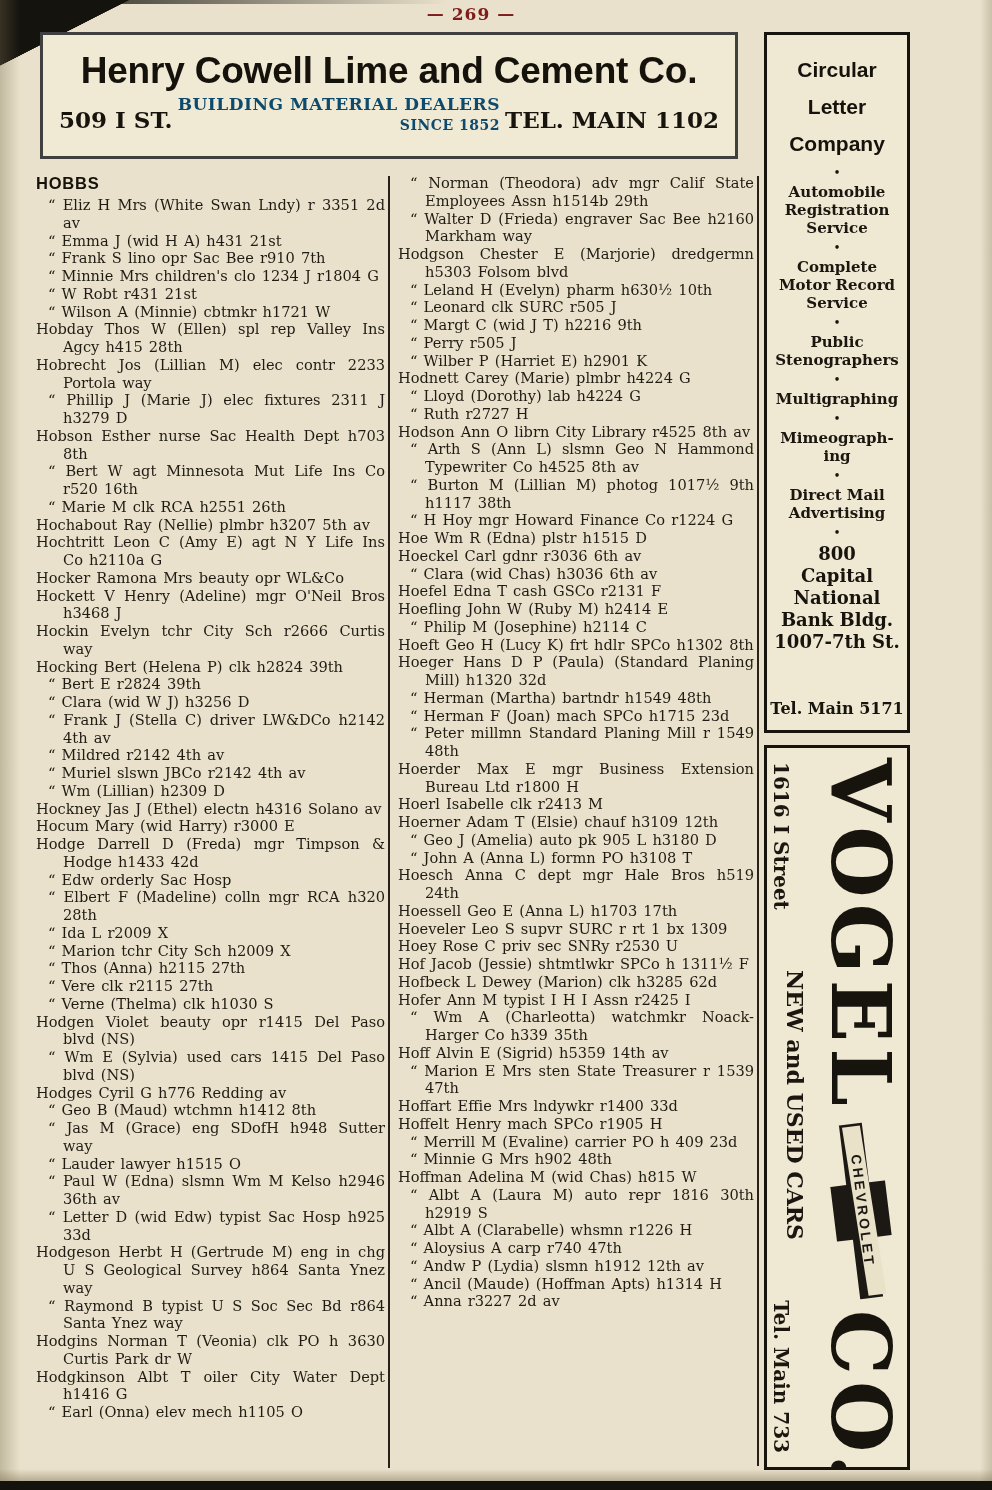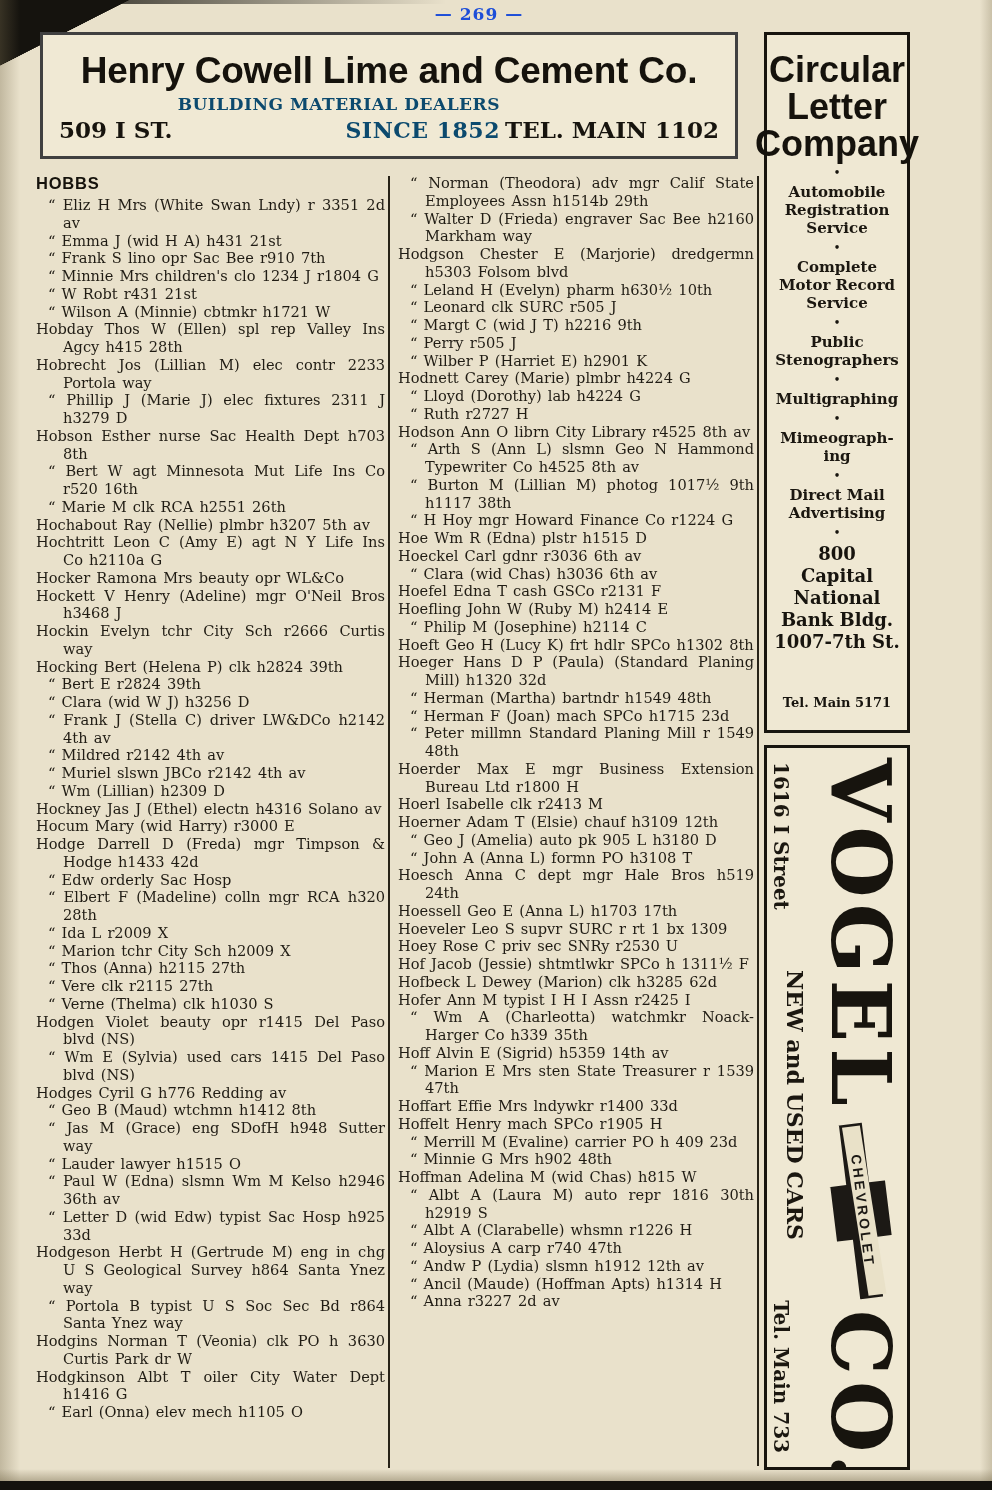--- a/index.html
+++ b/index.html
@@ -7,57 +7,57 @@
         font-family:"DejaVu Serif",serif;color:#201c14;}
   
   .corner-tl{position:absolute;left:0;top:0;width:130px;height:66px;
              background:linear-gradient(to bottom right,#15130e 49.5%,transparent 50%);}
   .top-edge{position:absolute;left:0;top:0;width:100%;height:4px;background:linear-gradient(to right,#15130e,rgba(21,19,14,0) 45%);}
   .left-shade{position:absolute;left:0;top:0;width:20px;height:100%;background:linear-gradient(to right,rgba(120,108,78,.35),rgba(120,108,78,0));}
   .right-shade{position:absolute;right:0;top:0;width:12px;height:100%;background:linear-gradient(to left,rgba(120,108,78,.28),rgba(120,108,78,0));}
   .bottom-shadow{position:absolute;left:0;bottom:9px;width:100%;height:12px;background:linear-gradient(to bottom,rgba(120,108,78,0),rgba(120,108,78,.45));}
   .bottom-bar{position:absolute;left:0;bottom:0;width:100%;height:9px;background:#14120d;}
 
-  .page-num{position:absolute;left:12px;top:4px;width:934px;text-align:center;
-            font-weight:bold;font-size:17px;letter-spacing:1px;color:#1d4ed8;}
+  .page-num{position:absolute;left:4px;top:4px;width:934px;text-align:center;
+            font-weight:bold;font-size:17px;letter-spacing:1px;color:#7f1d1d;}
 
   
   .header-ad{position:absolute;left:40px;top:32px;width:698px;height:127px;box-sizing:border-box;
              border:3px solid #404040;background:#f0e9d4;}
   .ha-title{margin-top:15px;text-align:center;font-family:"Liberation Sans",sans-serif;font-weight:800;
             font-size:37px;letter-spacing:-0.2px;color:#15120c;white-space:nowrap;}
   .ha-row{display:flex;justify-content:space-between;align-items:flex-end;padding:2px 16px 0 16px;}
   .ha-addr,.ha-tel{font-weight:bold;font-size:23px;color:#17140e;}
   .ha-center{text-align:right;font-weight:bold;color:#0c4a6e;}
   .ha-line1{font-size:17px;letter-spacing:.5px;}
-  .ha-line2{font-size:22px;letter-spacing:.5px;margin-top:3px;}
+  .ha-line2{font-size:14px;letter-spacing:.5px;margin-top:3px;}
 
   
   .col{position:absolute;top:174px;height:1300px;overflow:hidden;}
   .col-left{left:36px;width:349px;}
   .col-right{left:398px;width:356px;}
   .dir-heading{font-family:"Liberation Sans",sans-serif;font-weight:bold;font-size:16.5px;
                letter-spacing:.8px;color:#15120c;margin:0 0 3px 0;}
   .entry{font-size:14.6px;line-height:17.75px;text-align:justify;word-spacing:1.5px;
          padding-left:27px;text-indent:-27px;}
   .entry.ditto{text-indent:-15px;}
   .col-rule{position:absolute;width:2px;background:#272217;}
   .rule-mid{left:388px;top:176px;height:1292px;}
   .rule-right{left:757px;top:176px;height:1290px;}
 
   
   .ad-circ{position:absolute;left:764px;top:32px;width:146px;height:701px;box-sizing:border-box;
            border:3px solid #17140e;background:#efe8d3;text-align:center;
            display:flex;flex-direction:column;align-items:center;padding-top:16px;}
-  .circ-title{font-family:"Liberation Sans",sans-serif;font-weight:800;font-size:36px;
+  .circ-title{font-family:"Liberation Sans",sans-serif;font-weight:800;font-size:21px;
               line-height:37px;color:#15120c;}
   .bullet{font-size:12px;line-height:12px;margin:5px 0 4px 0;color:#17140e;}
   .svc{font-weight:bold;font-size:15px;line-height:18px;color:#1b1710;width:126px;}
   .circ-addr{font-weight:bold;font-size:18px;line-height:22px;color:#17140e;text-align:center;}
-  .circ-tel{font-weight:bold;font-size:13px;color:#17140e;margin-top:auto;margin-bottom:20px;}
+  .circ-tel{font-weight:bold;font-size:16px;color:#17140e;margin-top:auto;margin-bottom:12px;}
 
   
   .ad-vogel{position:absolute;left:764px;top:745px;width:146px;height:725px;box-sizing:border-box;
             border:3px solid #17140e;background:#efe8d3;overflow:hidden;}
   .vogel-rot{position:absolute;left:140px;top:0;width:719px;height:140px;
              transform:rotate(90deg);transform-origin:0 0;}
   .v-row1{position:absolute;left:10px;top:0;width:699px;height:92px;
           display:flex;align-items:center;justify-content:space-between;}
   .v-name{font-weight:bold;font-size:82px;letter-spacing:6px;color:#17140e;line-height:92px;white-space:nowrap;}
   .v-row2{position:absolute;left:14px;bottom:2px;width:691px;display:flex;
@@ -134,21 +134,21 @@
         <div class="entry ditto">“ Verne (Thelma) clk h1030 S</div>
         <div class="entry">Hodgen Violet beauty opr r1415 Del Paso blvd (NS)</div>
         <div class="entry ditto">“ Wm E (Sylvia) used cars 1415 Del Paso blvd (NS)</div>
         <div class="entry">Hodges Cyril G h776 Redding av</div>
         <div class="entry ditto">“ Geo B (Maud) wtchmn h1412 8th</div>
         <div class="entry ditto">“ Jas M (Grace) eng SDofH h948 Sutter way</div>
         <div class="entry ditto">“ Lauder lawyer h1515 O</div>
         <div class="entry ditto">“ Paul W (Edna) slsmn Wm M Kelso h2946 36th av</div>
         <div class="entry ditto">“ Letter D (wid Edw) typist Sac Hosp h925 33d</div>
         <div class="entry">Hodgeson Herbt H (Gertrude M) eng in chg U S Geological Survey h864 Santa Ynez way</div>
-        <div class="entry ditto">“ Portola B typist U S Soc Sec Bd r864 Santa Ynez way</div>
+        <div class="entry ditto">“ Raymond B typist U S Soc Sec Bd r864 Santa Ynez way</div>
         <div class="entry">Hodgins Norman T (Veonia) clk PO h 3630 Curtis Park dr W</div>
         <div class="entry">Hodgkinson Albt T oiler City Water Dept h1416 G</div>
         <div class="entry ditto">“ Earl (Onna) elev mech h1105 O</div>
       </div>
   </div>
 
   <div class="col col-right">
     <div>
         <div class="entry ditto">“ Norman (Theodora) adv mgr Calif State Employees Assn h1514b 29th</div>
         <div class="entry ditto">“ Walter D (Frieda) engraver Sac Bee h2160 Markham way</div>

